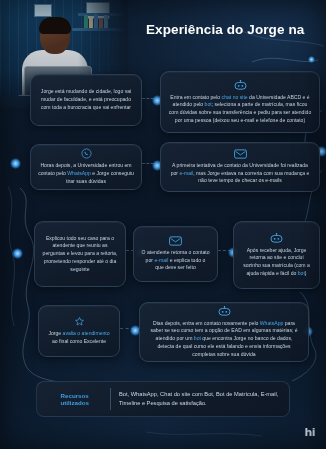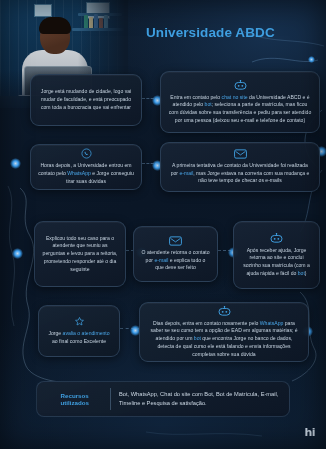--- a/index.html
+++ b/index.html
@@ -132,21 +132,21 @@
     <div class="laptop">
       <div class="lid"></div>
         <div class="base"></div>
     </div>
     <div class="desk"></div>
     <div class="photo-fade"></div>
     <div class="photo-fade-b"></div>
   </div>
 
   <div class="title">
-    <span class="subtitle">Universidade ABDC</span>
+    <span>Experiência do Jorge na</span>
   </div>
 
   <div class="card" style="left:30px;top:74px;width:112px;height:52px;">
     <div class="txt"><span>Jorge está mudando de cidade, logo vai mudar de faculdade, e está preocupado com toda a burocracia que vai enfrentar</span></div>
   </div>
 
   <div class="card" style="left:160px;top:71px;width:160px;height:62px;">
     <div class="icon">
       <svg width="15" height="11" viewBox="0 0 24 18">
           <rect x="3" y="4" width="18" height="11" rx="5.5" fill="none" stroke="#3f9fe0" stroke-width="1.6"></rect>

